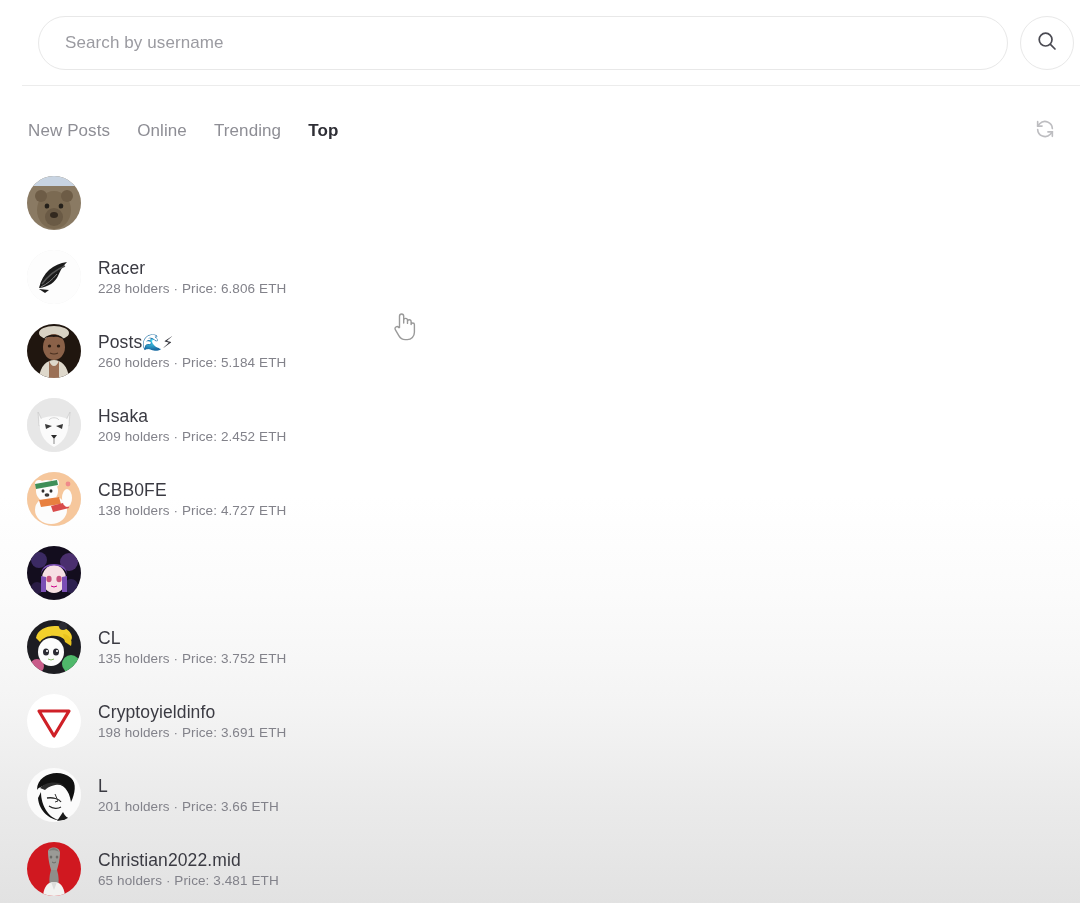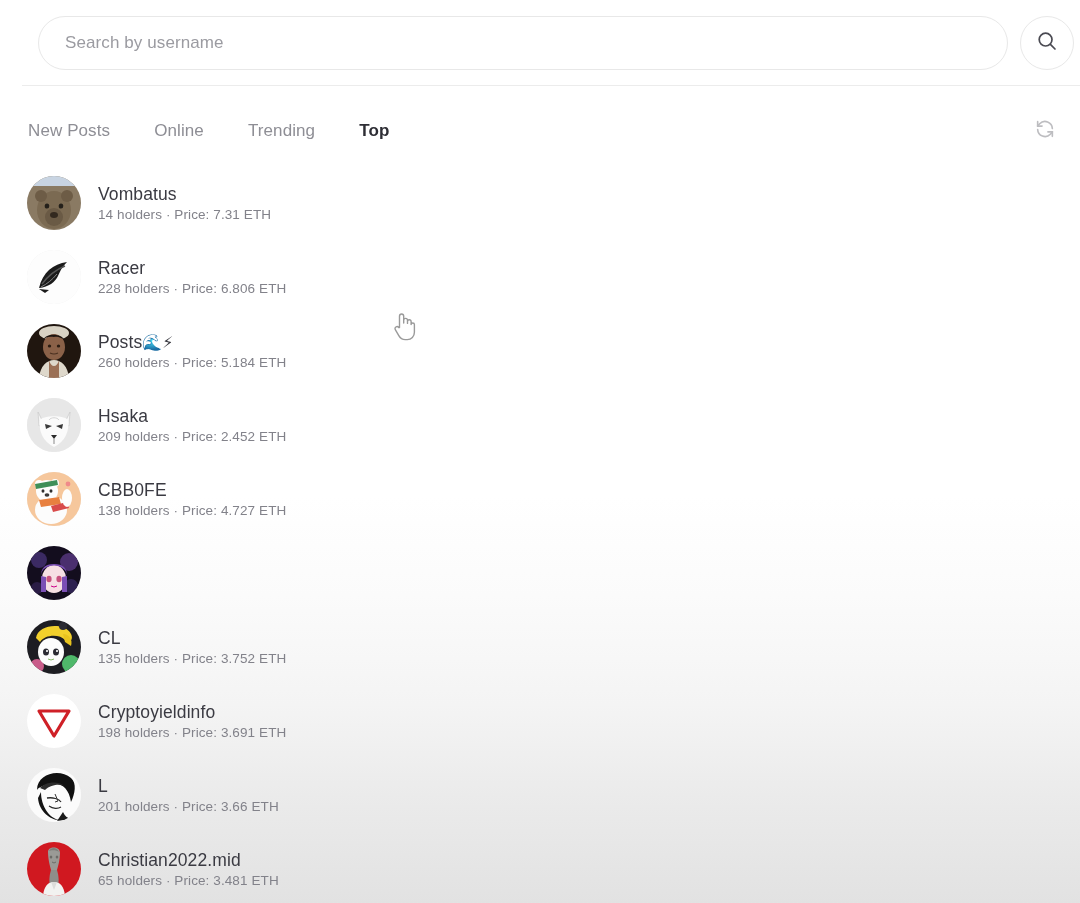--- a/index.html
+++ b/index.html
@@ -101,21 +101,21 @@
     width: 1080px;
     height: 52px;
     display: flex;
     align-items: center;
     padding: 0 22px 0 28px;
     box-sizing: border-box;
   }
   .tabs {
     display: flex;
     align-items: center;
-    gap: 44px;
+    gap: 27px;
   }
   .tab {
     font-size: 17px;
     color: #8e8e95;
     letter-spacing: .1px;
     cursor: pointer;
     white-space: nowrap;
   }
   .tab.active {
     color: #2e2e35;
@@ -240,24 +240,20 @@
           <rect width="54" height="54" fill="#8a7a63"></rect>
           <rect width="54" height="10" fill="#c8d4e2"></rect>
           <ellipse cx="27" cy="34" rx="17" ry="19" fill="#7b6a52"></ellipse>
           <ellipse cx="27" cy="41" rx="9" ry="9" fill="#6a5a45"></ellipse>
           <ellipse cx="14" cy="20" rx="6" ry="6" fill="#6d5c46"></ellipse>
           <ellipse cx="40" cy="20" rx="6" ry="6" fill="#6d5c46"></ellipse>
           <ellipse cx="20" cy="30" rx="2.3" ry="2.6" fill="#24201a"></ellipse>
           <ellipse cx="34" cy="30" rx="2.3" ry="2.6" fill="#24201a"></ellipse>
           <ellipse cx="27" cy="39" rx="4" ry="3" fill="#33291f"></ellipse>
         </svg>
-      </div>
-      <div class="meta">
-        <div class="uname">Vombatus</div>
-        <div class="sub">14 holders · Price: 7.31 ETH</div>
       </div>
     </div>
 
     <div class="row">
       <div class="avatar">
         <svg viewBox="0 0 54 54">
           <rect width="54" height="54" fill="#fdfdfd"></rect>
           <path d="M12 38 C16 22 26 14 40 12 C34 18 33 22 31 26 C28 32 22 37 12 38 Z" fill="#1b1b1b"></path>
           <path d="M15 34 C21 26 28 20 38 16" stroke="#555" stroke-width="1.4" fill="none"></path>
           <path d="M14 37 C20 34 25 30 30 24" stroke="#888" stroke-width="1" fill="none"></path>

